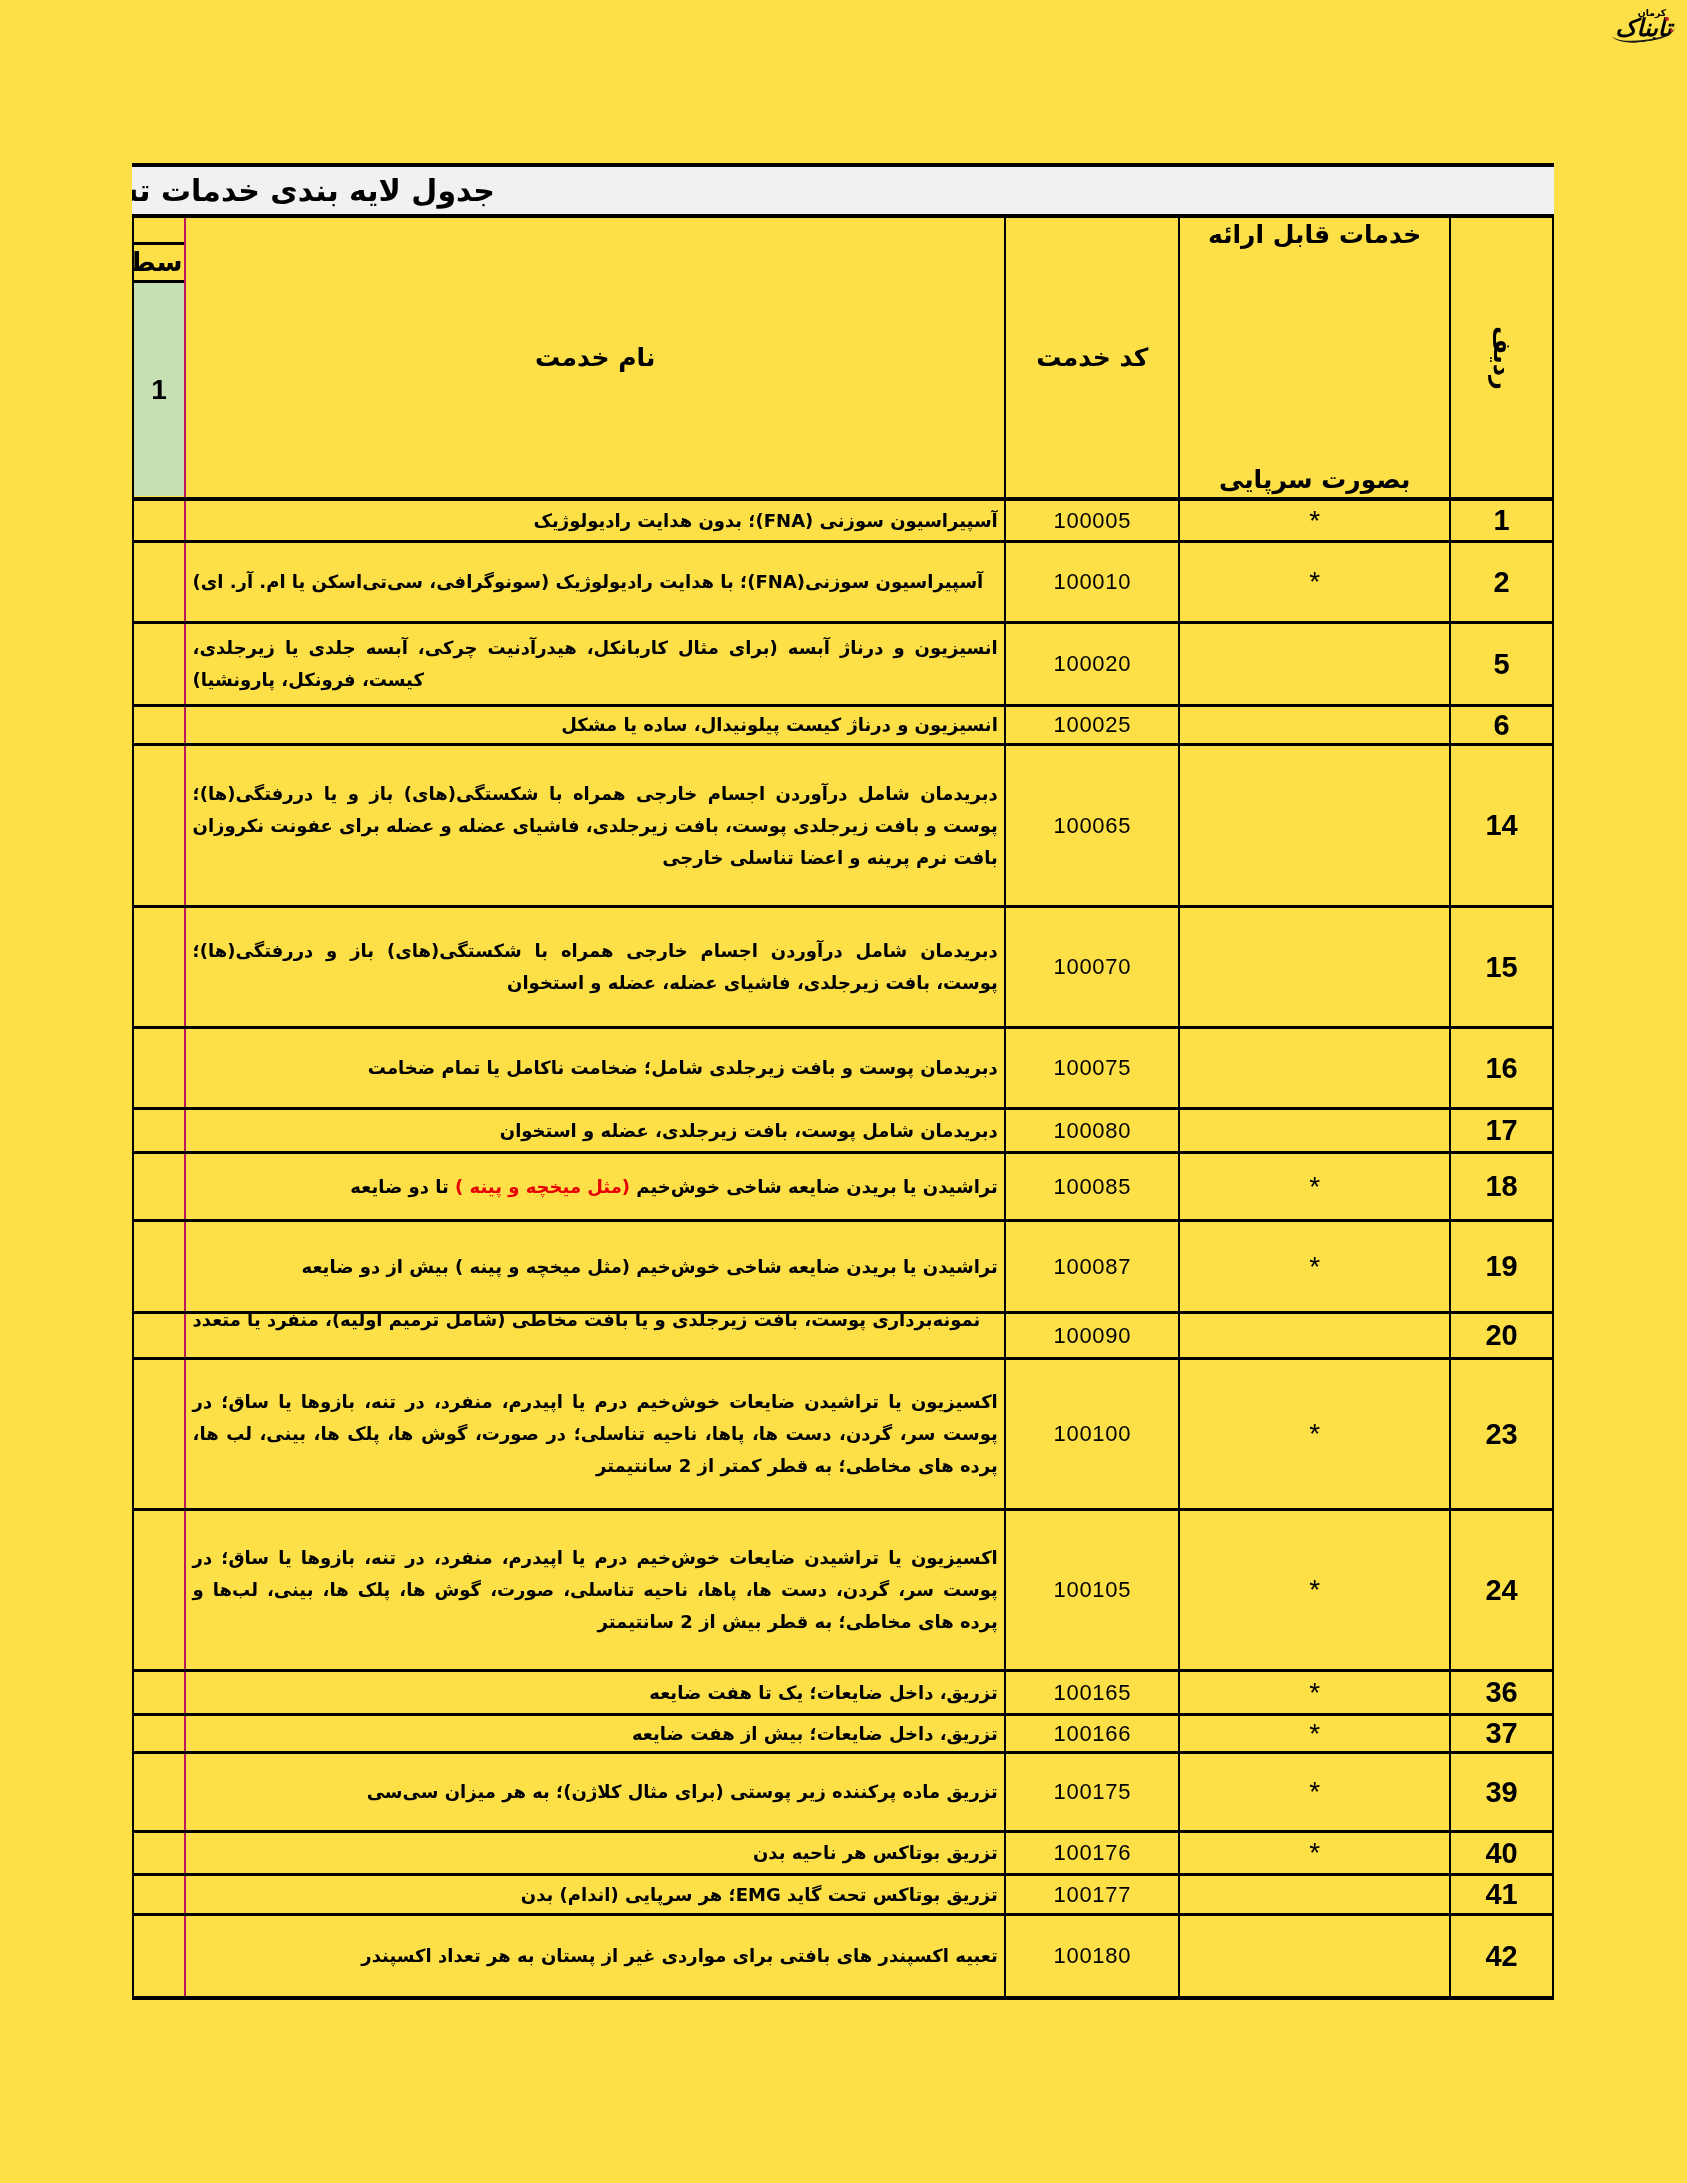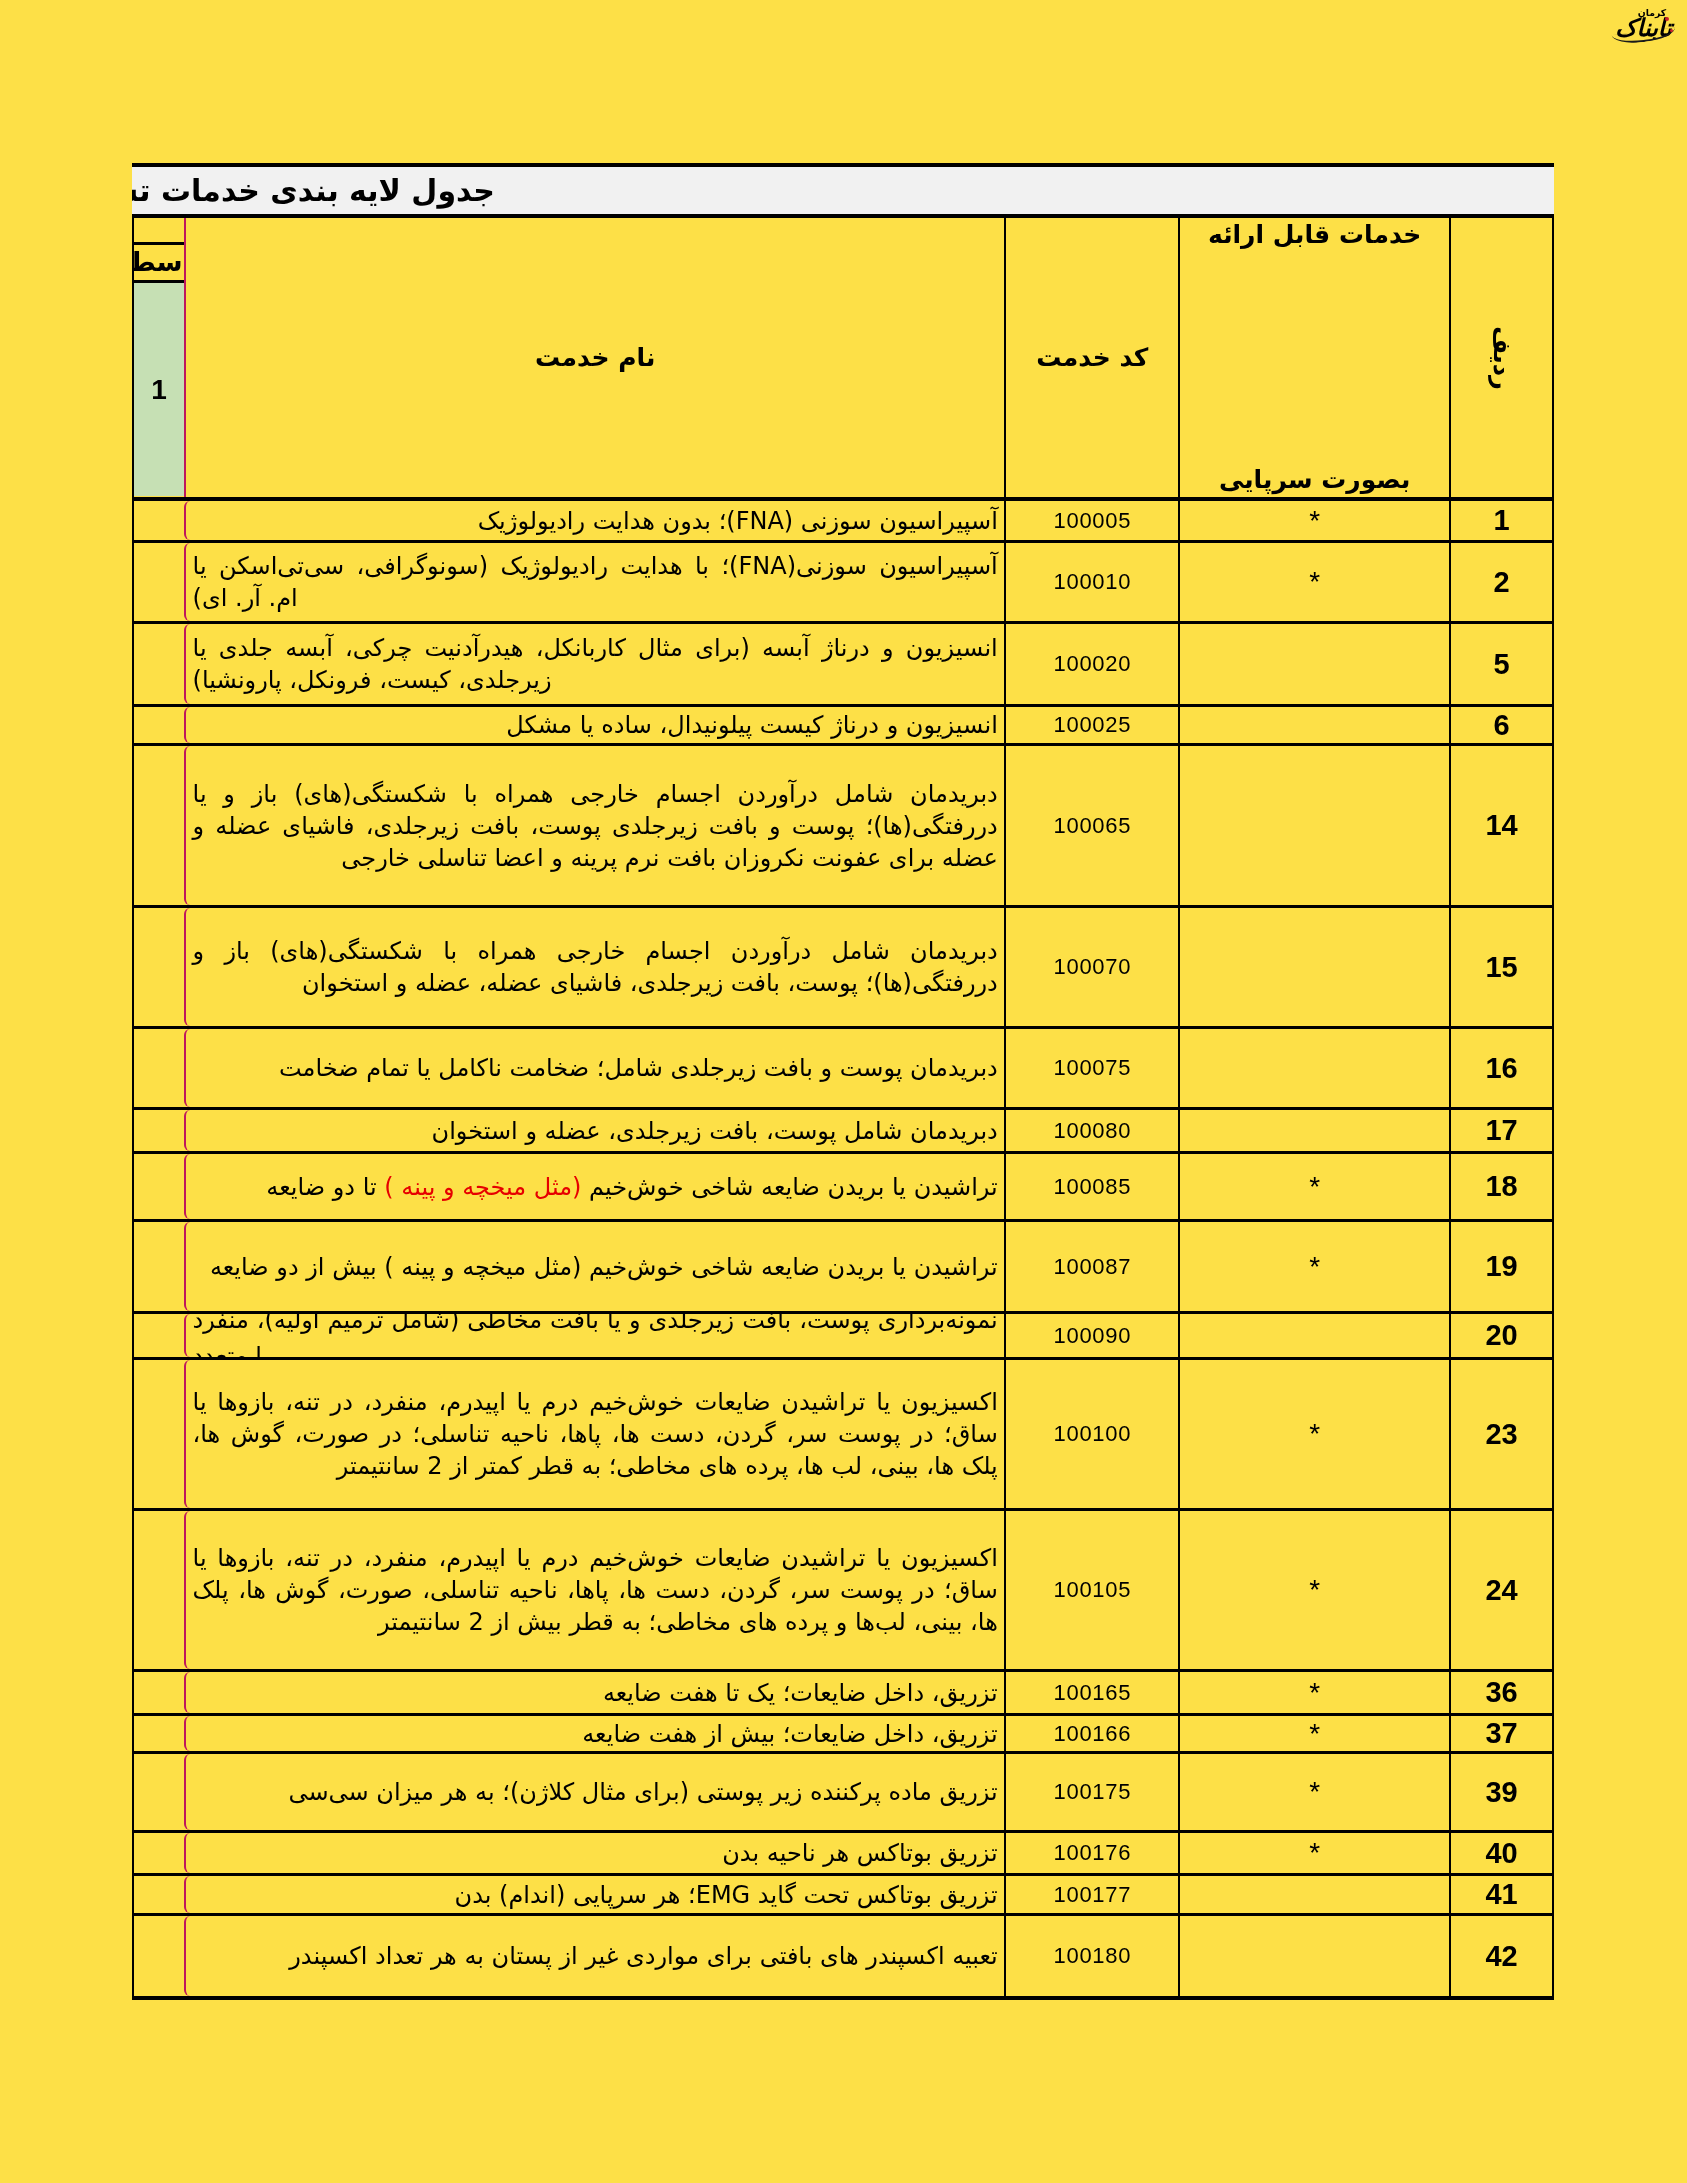--- a/index.html
+++ b/index.html
@@ -36,21 +36,21 @@
 
   .c-no{width:103px;border-left:2px solid #000;display:flex;align-items:center;justify-content:center;}
   .c-out{width:271px;border-left:2px solid #000;display:flex;align-items:center;justify-content:center;}
   .c-code{width:174px;border-left:2px solid #000;display:flex;align-items:center;justify-content:center;}
   .c-name{width:821px;border-left:2px solid #be185d;display:flex;align-items:center;padding:0 6.6px;}
   .c-strip{width:50px;}
 
   .td.c-no{font-family:"Liberation Sans",sans-serif;font-weight:bold;font-size:29px;}
   .td.c-out{font-family:"Liberation Sans",sans-serif;font-size:28px;}
   .td.c-code{font-family:"Liberation Sans",sans-serif;font-size:22px;letter-spacing:0.7px;}
-  .td.c-name{font-size:24px;font-weight:normal;line-height:32px;border-radius:6px;}
+  .td.c-name{font-size:18px;font-weight:bold;line-height:32px;}
   .nm{width:100%;direction:rtl;text-align:justify;text-align-last:right;}
   .last-left .nm{text-align-last:left;}
   .clip{overflow:hidden;align-items:flex-start;}
   .clip .nm{margin-top:-12px;line-height:36px;}
   .red{color:#e60000;}
 
   
   .th{font-weight:bold;font-size:25px;}
   .th.c-name,.th.c-code{display:flex;align-items:center;justify-content:center;}
   .th.c-out{display:flex;flex-direction:column;align-items:center;justify-content:space-between;line-height:34px;}

